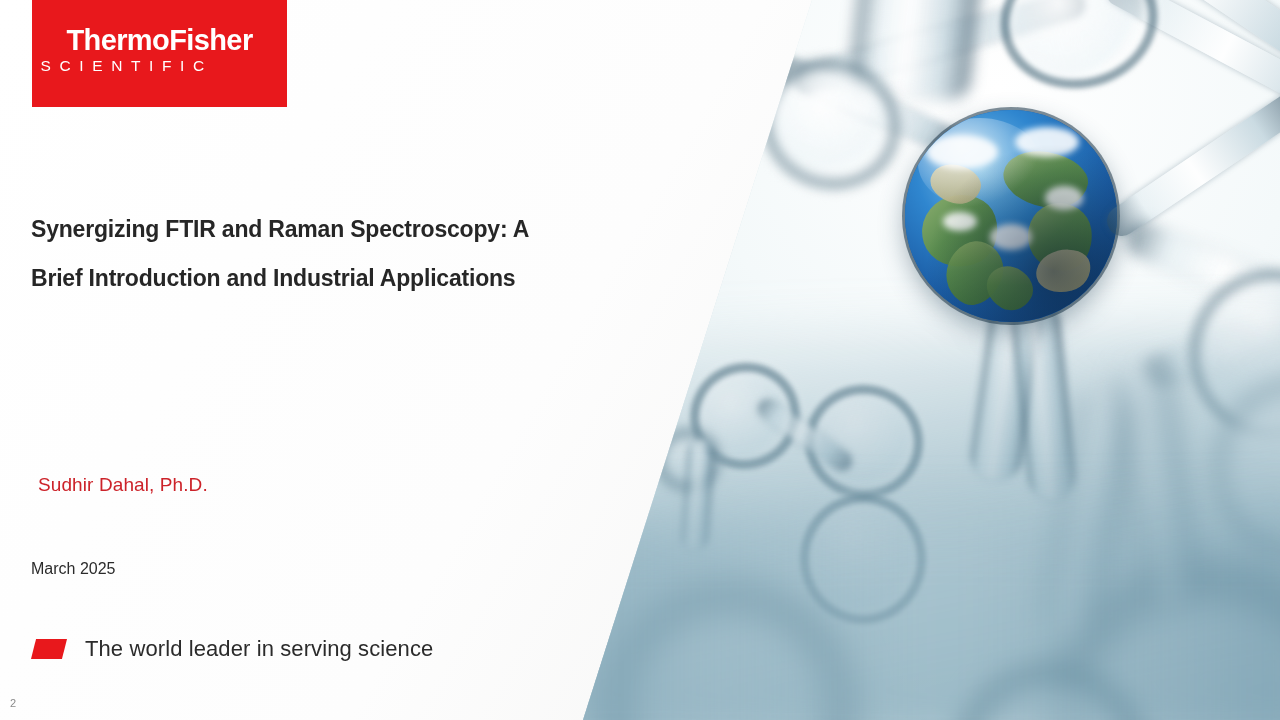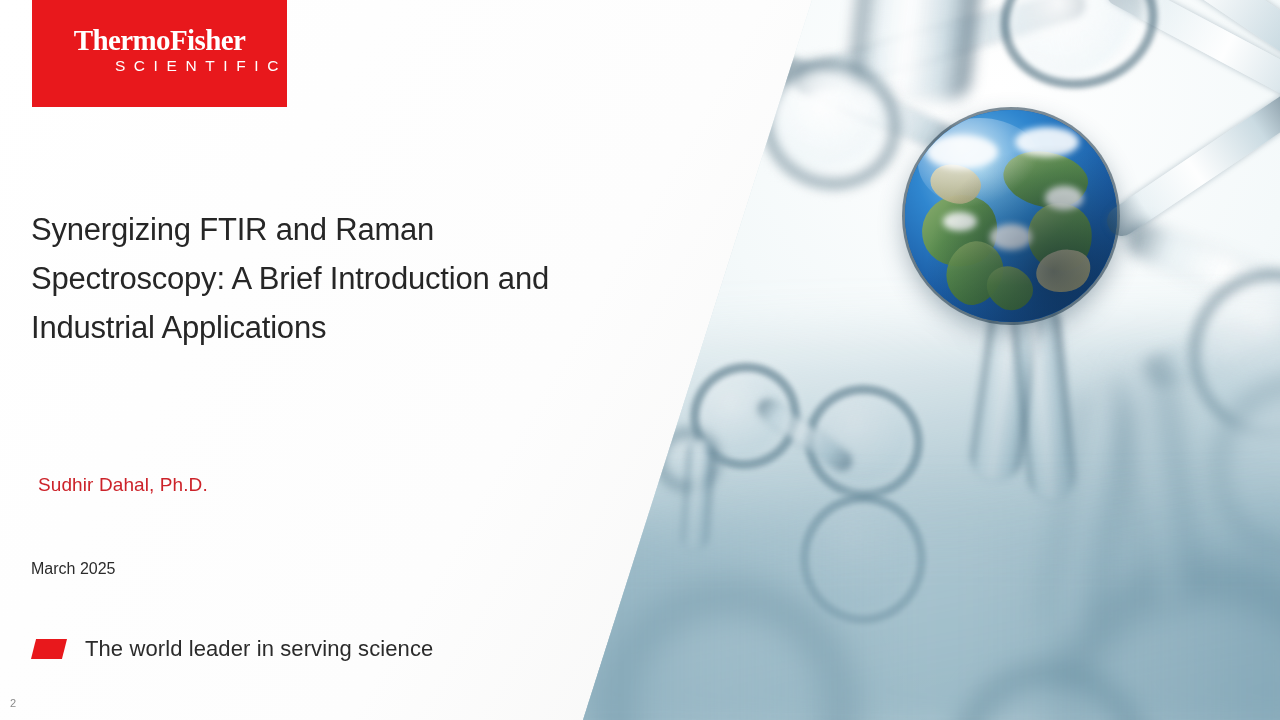--- a/index.html
+++ b/index.html
@@ -74,32 +74,32 @@
   .globe .shade{position:absolute;inset:0;border-radius:50%;
     background:radial-gradient(circle at 70% 76%, rgba(5,20,38,.55) 0%, rgba(5,20,38,0) 58%);}
 
   
   .logo-box{
     position:absolute;left:32px;top:0;width:255px;height:107px;background:#e8181c;
   }
   .logo-thermo{
     position:absolute;left:0;width:255px;top:26px;text-align:center;
     color:#ffffff;font-weight:bold;font-size:29px;letter-spacing:-.6px;line-height:1;
-    font-family:Liberation Serif, serif;
+    font-family:Liberation Sans, sans-serif;
   }
   .logo-sci{
-    position:absolute;left:0;width:255px;top:58px;text-align:right;
+    position:absolute;left:0;width:255px;top:58px;text-align:left;
     color:#ffffff;font-size:15.5px;letter-spacing:8.6px;line-height:1;font-weight:400;
     text-indent:8.6px;
   }
 
   
   .title{
     position:absolute;left:31px;top:205px;width:540px;
-    font-size:31px;font-weight:normal;line-height:49px;color:#262626;
+    font-size:23px;font-weight:bold;line-height:49px;color:#262626;
     letter-spacing:-.2px;
   }
   .author{
     position:absolute;left:31px;top:474px;
     font-size:19px;color:#cc2229;line-height:1.2;letter-spacing:.1px;margin-left:7px;
   }
   .role{
     position:absolute;left:31px;top:505px;
     font-size:16px;color:#2b2b2b;line-height:1.2;
   }

